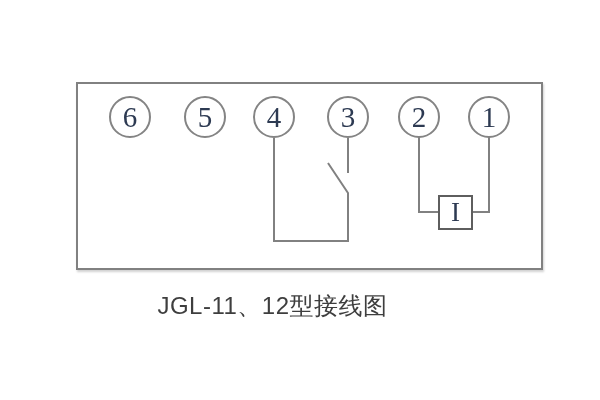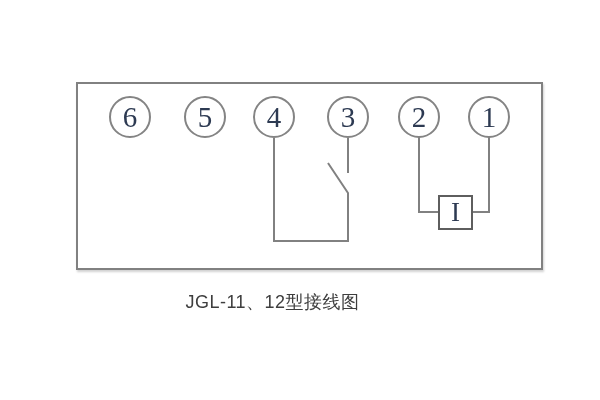--- a/index.html
+++ b/index.html
@@ -76,21 +76,21 @@
     line-height: 1;
     color: #2d3a52;
   }
   .caption {
     position: absolute;
     left: 130px;
     top: 290px;
     width: 285px;
     text-align: center;
     font-family: "Liberation Sans", sans-serif;
-    font-size: 18px;
+    font-size: 24px;
     letter-spacing: 0.5px;
     color: #3e3e3e;
     white-space: nowrap;
   }
 </style>
 </head>
 <body>
 
 <div class="stage">
 

